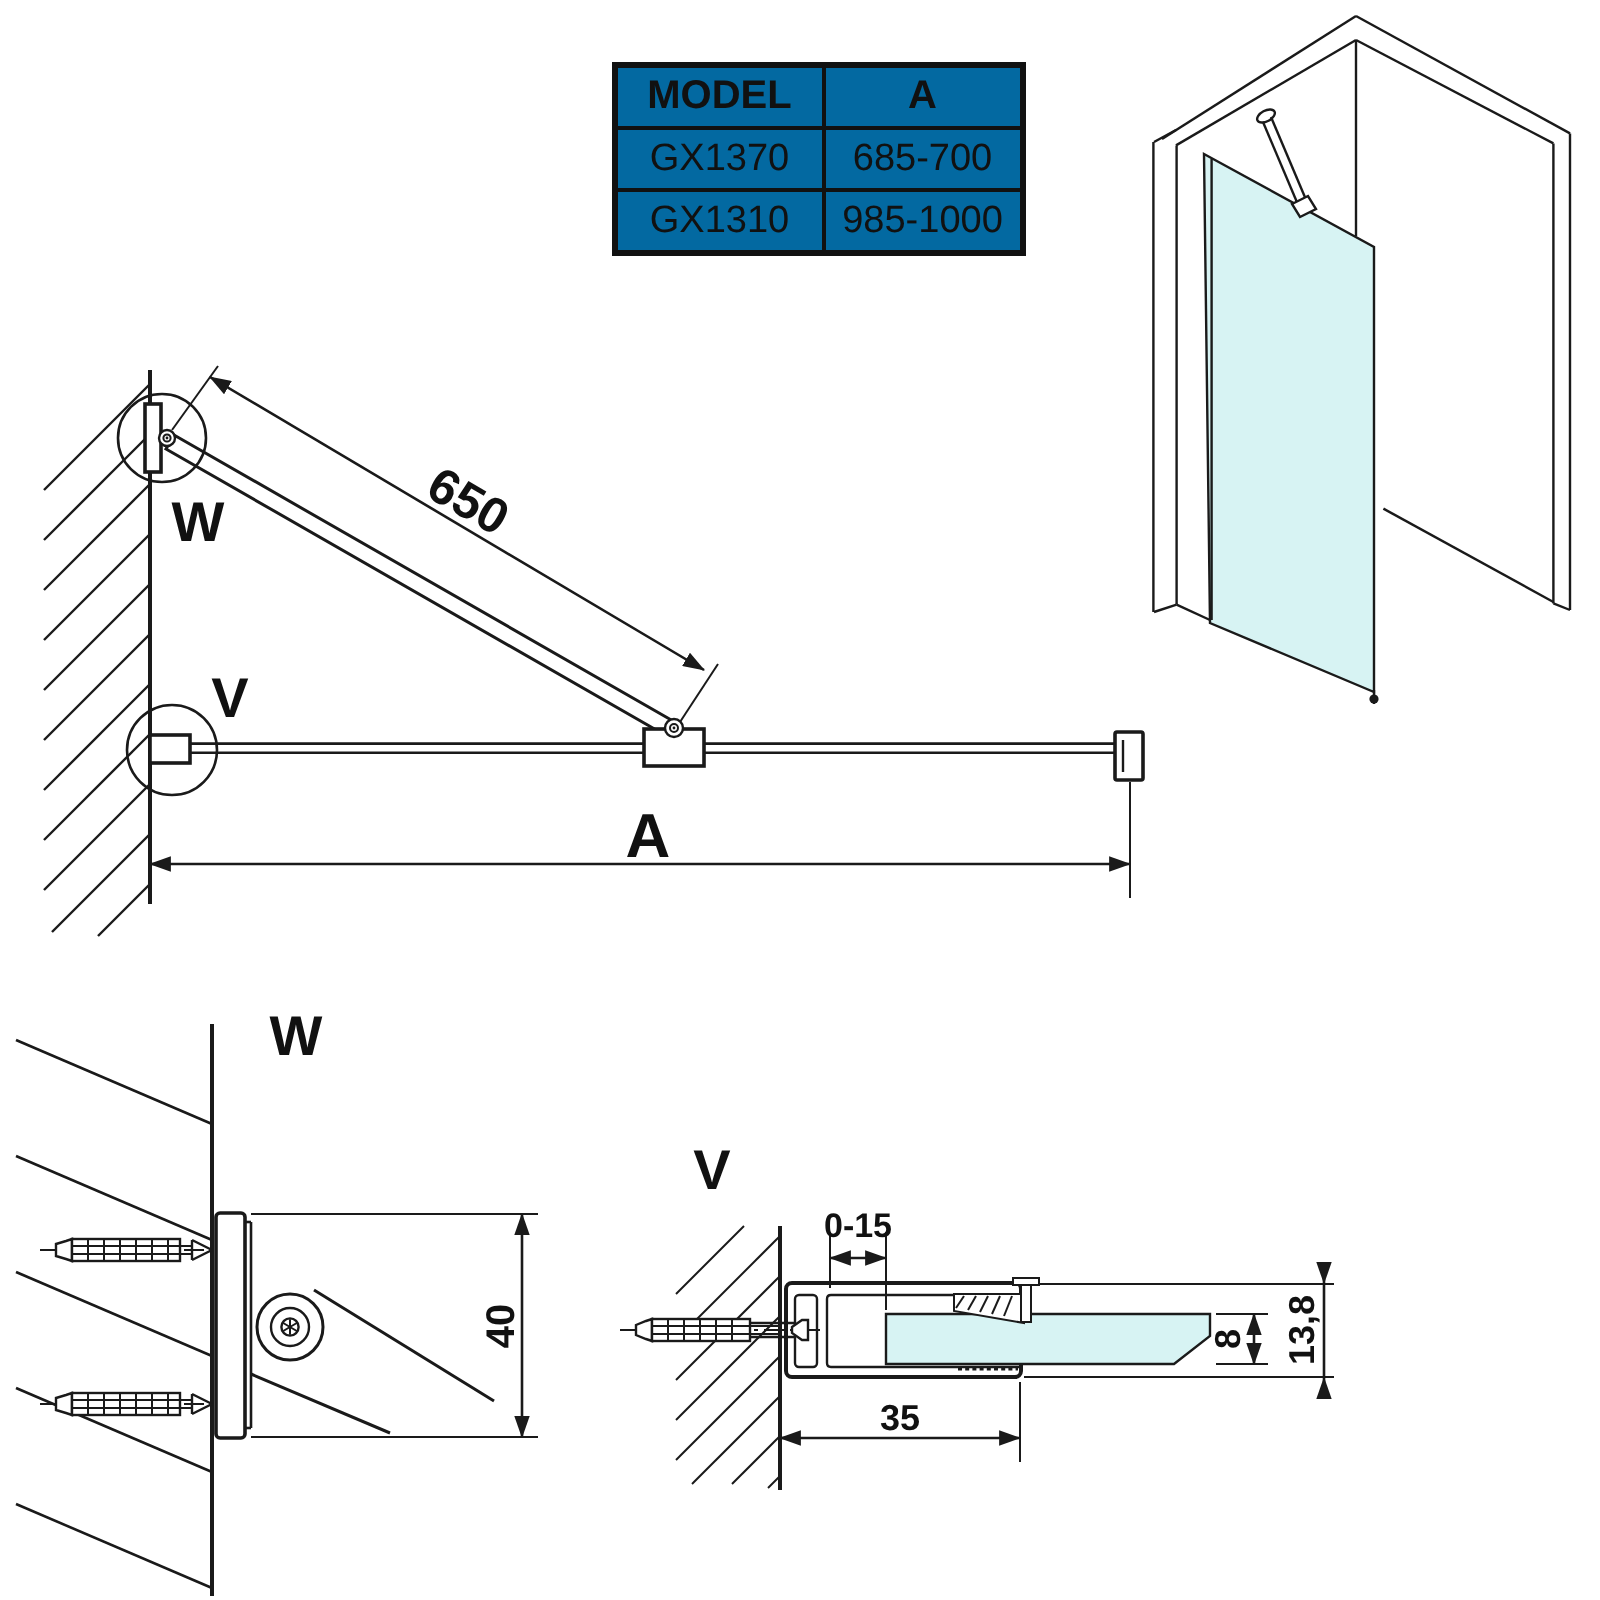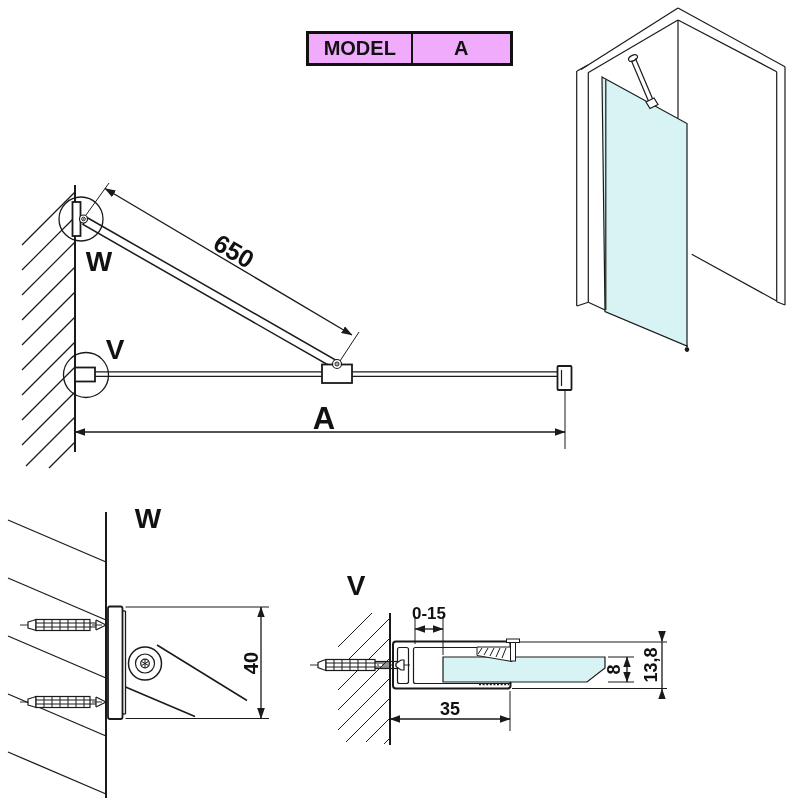--- a/index.html
+++ b/index.html
@@ -4,21 +4,21 @@
 <style>
   html,body{margin:0;padding:0;background:#fff;}
   #canvas{position:relative;width:800px;height:800px;background:#ffffff;overflow:hidden;
           font-family:"Liberation Sans",sans-serif;color:#111;}
   #drawing{position:absolute;left:0;top:0;width:800px;height:800px;}
 
   
   .spec-table{position:absolute;left:306px;top:31px;width:204px;}
   .spec-table table{border-collapse:collapse;width:100%;table-layout:fixed;}
   .spec-table td,.spec-table th{border:2px solid #111;text-align:center;vertical-align:middle;
-      height:29px;font-size:19px;color:#111;background:#f0abfc;padding:0;}
+      height:29px;font-size:19px;color:#111;background:#0369a1;padding:0;}
   .spec-table th{font-size:20px;font-weight:bold;}
   .spec-table table{border:3px solid #111;}
   .spec-table col.c1{width:104px;} .spec-table col.c2{width:100px;}
 
   
   svg line, svg path, svg rect, svg circle, svg polygon, svg polyline, svg ellipse{
       stroke:#1a1a1a; fill:none; stroke-linecap:butt;}
   svg .fw{fill:#ffffff;}
   svg .fglass{fill:#d7f3f3;}
   svg .fdark{fill:#1a1a1a;stroke:none;}
@@ -45,20 +45,28 @@
     <table>
       <colgroup>
           <col class="c1">
           <col class="c2">
         </colgroup>
       <tbody>
           <tr>
         <th>MODEL</th>
         <th>A</th>
       </tr>
+      <tr>
+        <td>GX1370</td>
+        <td>685-700</td>
+      </tr>
+      <tr>
+        <td>GX1310</td>
+        <td>985-1000</td>
+      </tr>
     </tbody>
       </table>
   </div>
 
   <svg id="drawing" viewBox="0 0 800 800">
     <defs>
       <marker id="arrowOut" viewBox="0 0 10 7" refX="9.5" refY="3.5" markerWidth="11" markerHeight="7.7" markerUnits="userSpaceOnUse" orient="auto-start-reverse">
         <path d="M0,0 L10,3.5 L0,7 Z"></path>
       </marker>
     </defs>

